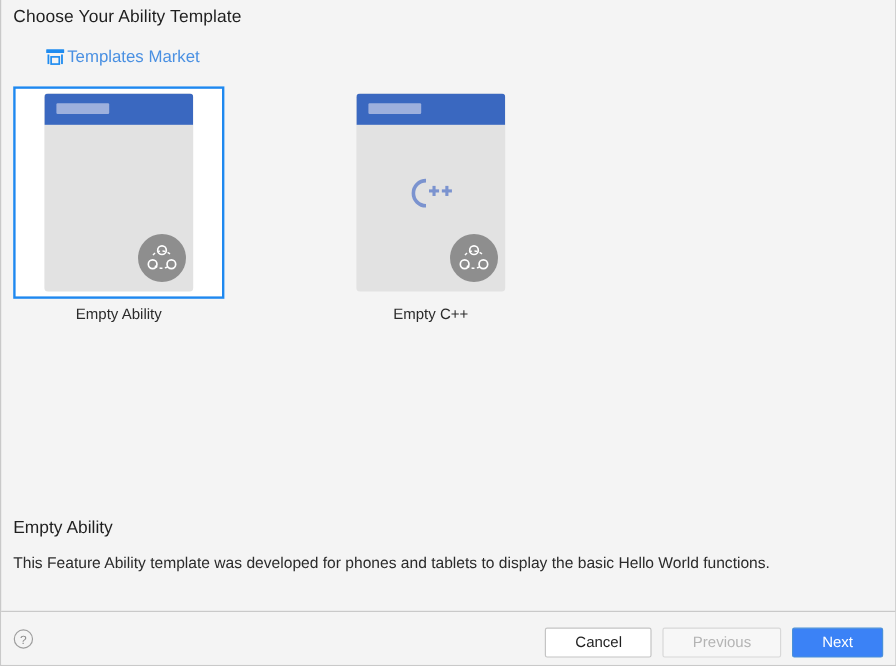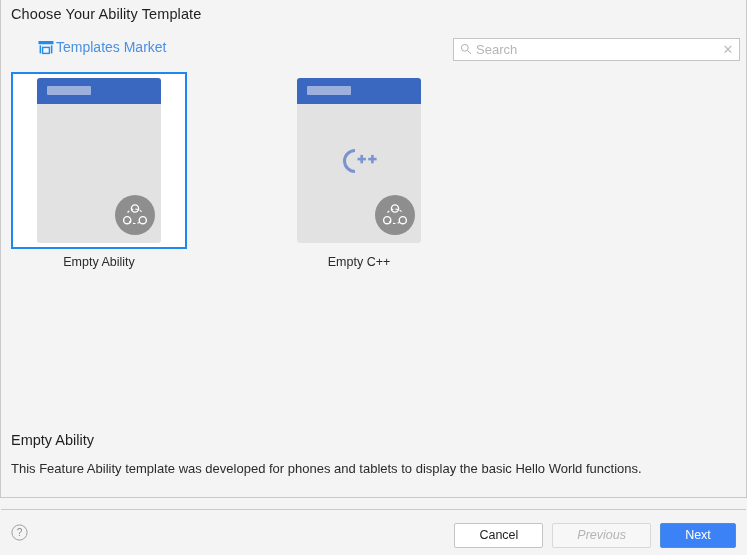--- a/index.html
+++ b/index.html
@@ -10,21 +10,21 @@
     width: 747px;
     height: 555px;
     background: #f4f4f4;
     font-family: "Liberation Sans", sans-serif;
     color: #2b2b2b;
     overflow: hidden;
   }
   .window {
     position: relative;
     width: 747px;
-    height: 498px;
+    height: 555px;
     background: #f4f4f4;
     box-sizing: border-box;
     border-left: 1px solid #c9c9c9;
     border-right: 1px solid #c9c9c9;
     border-bottom: 1px solid #c9c9c9;
   }
 
   
   .page-title {
     position: absolute;
@@ -241,21 +241,20 @@
     color: #1f1f1f;
     cursor: pointer;
     line-height: 23px;
     text-align: center;
   }
   .btn.disabled {
     color: #b4b4b4;
     border-color: #d8d8d8;
     background: #f7f7f7;
     cursor: default;
-    font-style: italic;
   }
   .btn.primary {
     background: #3b82f6;
     border-color: #4a90d9;
     color: #ffffff;
   }
 </style>
 </head>
 <body>
 
@@ -268,30 +267,20 @@
       <svg class="store-icon" viewBox="0 0 16 15" xmlns="http://www.w3.org/2000/svg">
         <rect x="0.5" y="1" width="15" height="3.2" rx="0.5" fill="#1f8cf0"></rect>
         <rect x="1.6" y="5.4" width="1.5" height="8" fill="#1f8cf0"></rect>
         <rect x="12.9" y="5.4" width="1.5" height="8" fill="#1f8cf0"></rect>
         <rect x="4.6" y="7.4" width="6.8" height="6" fill="none" stroke="#1f8cf0" stroke-width="1.4"></rect>
       </svg>
     </span>
     <span class="market-label">Templates Market</span>
   </a>
 
-  <div class="search-box">
-    <span>
-      <svg class="search-icon" viewBox="0 0 12 12" xmlns="http://www.w3.org/2000/svg">
-        <circle cx="4.8" cy="4.8" r="3.4" fill="none" stroke="#b0b0b0" stroke-width="1"></circle>
-        <line x1="7.4" y1="7.4" x2="11" y2="11" stroke="#b0b0b0" stroke-width="1"></line>
-      </svg>
-    </span>
-    <input class="search-input" type="text" placeholder="Search" style="">
-    <span class="search-clear">✕</span>
-  </div>
 
   <div class="templates">
 
     <div class="template-card selected">
       <div class="card-frame">
         <div class="thumb">
           <div class="thumb-header">
             <div class="thumb-header-bar"></div>
           </div>
           <span class="ability-badge-wrap">

